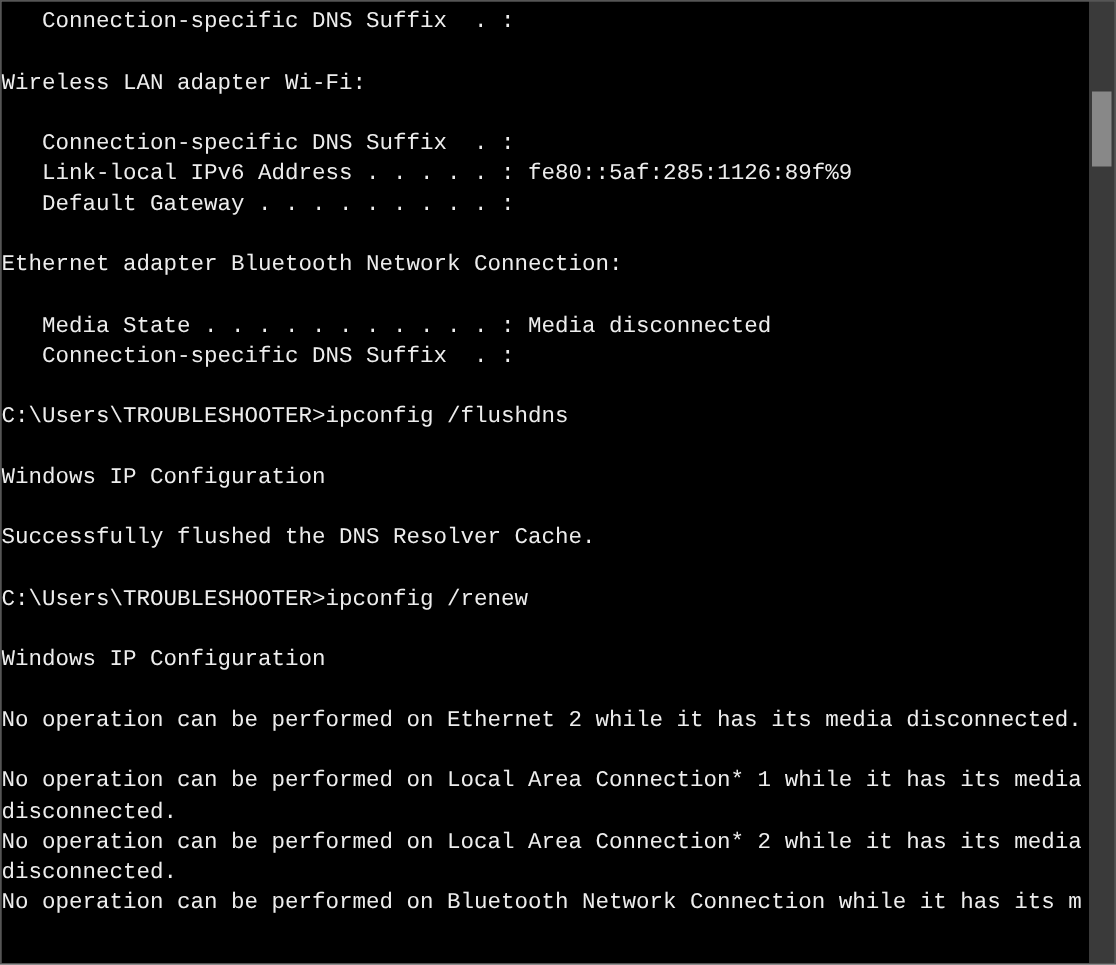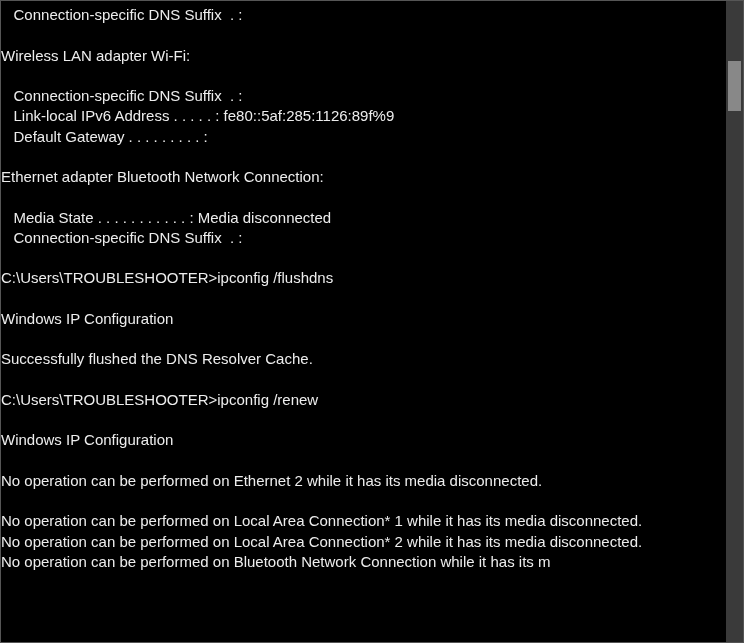--- a/index.html
+++ b/index.html
@@ -80,21 +80,21 @@
     .console-wrap {
       flex: 1;
       display: flex;
       background: #000;
       overflow: hidden;
     }
     .console {
       flex: 1;
       background: #000;
       color: #ededed;
-      font-family: Liberation Sans, sans-serif;
+      font-family: Liberation Mono, monospace;
       font-size: 15px;
       line-height: 1.35;
       white-space: pre-wrap;
       word-break: break-all;
       padding: 4px 0 0 0;
       overflow: hidden;
     }
     .scrollbar {
       width: 17px;
       background: #3a3a3a;

